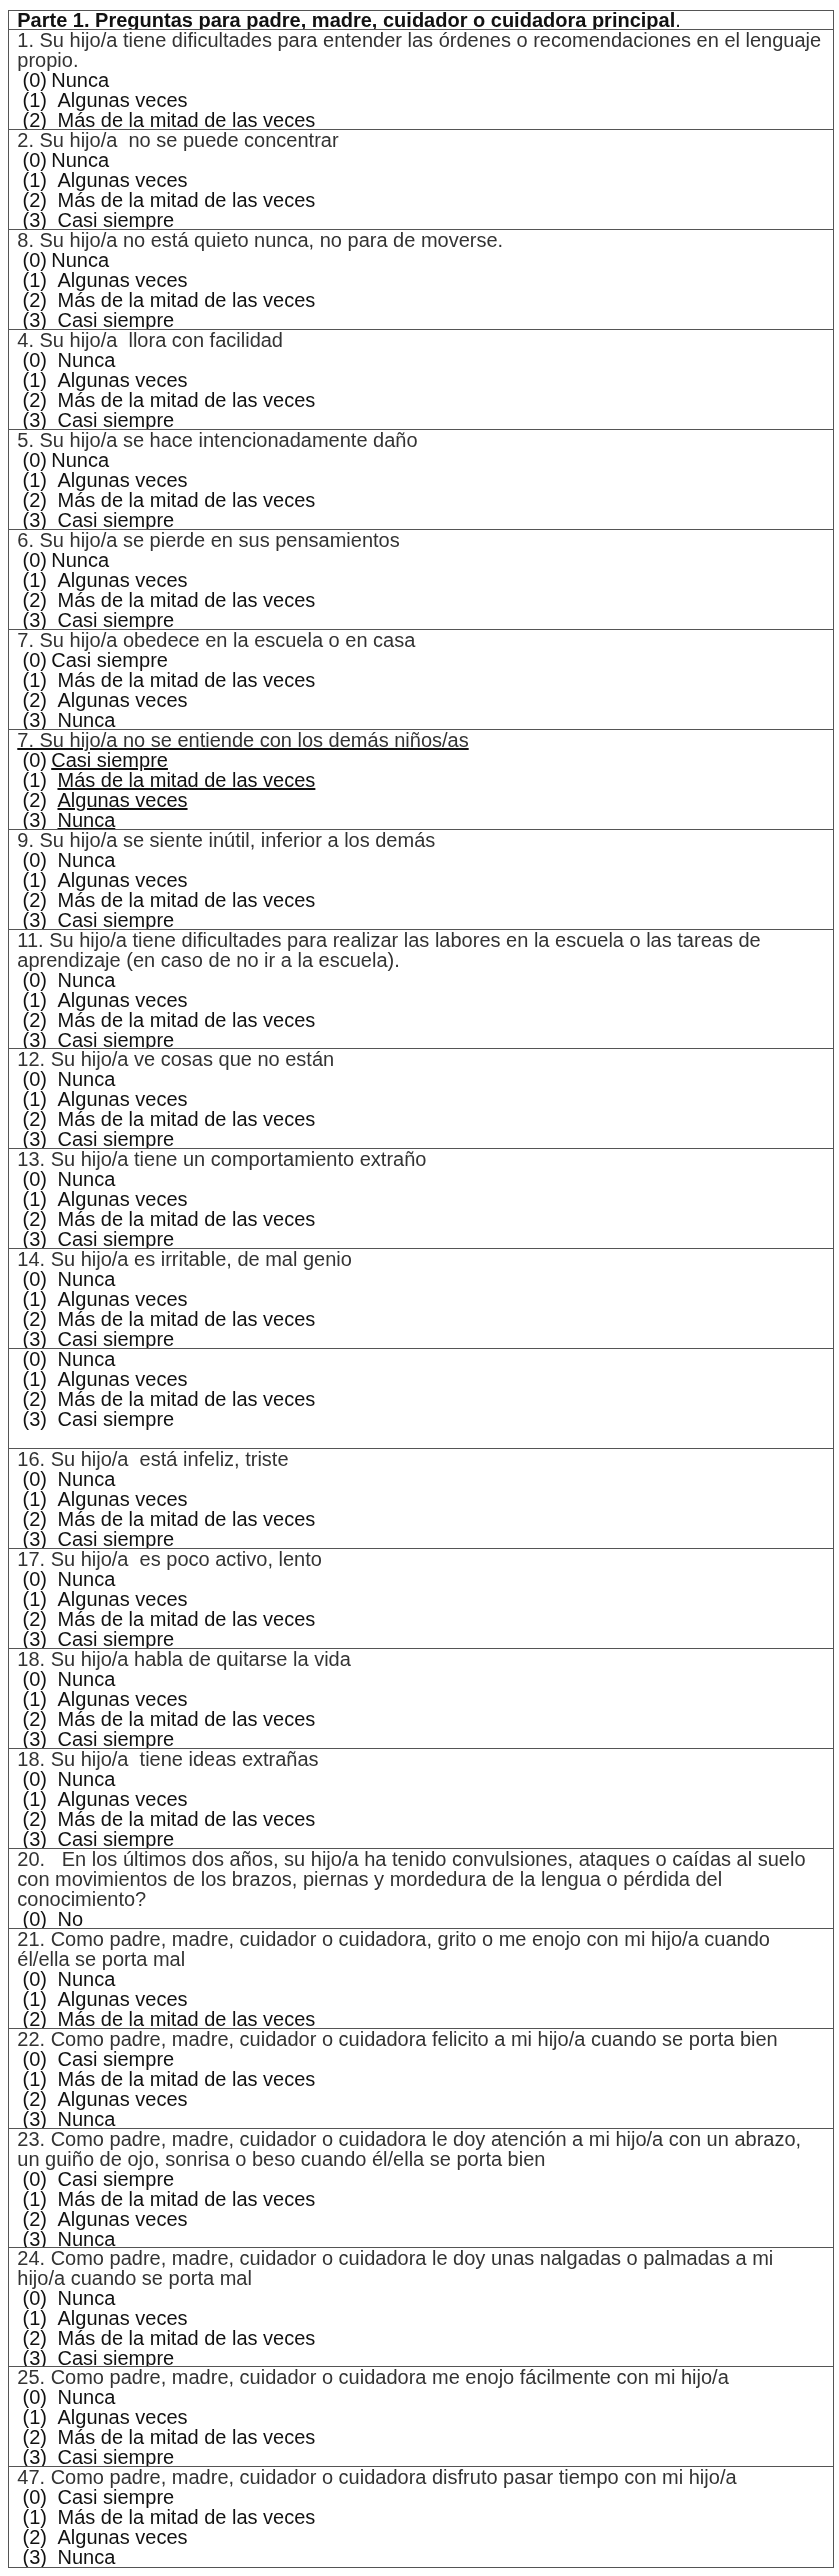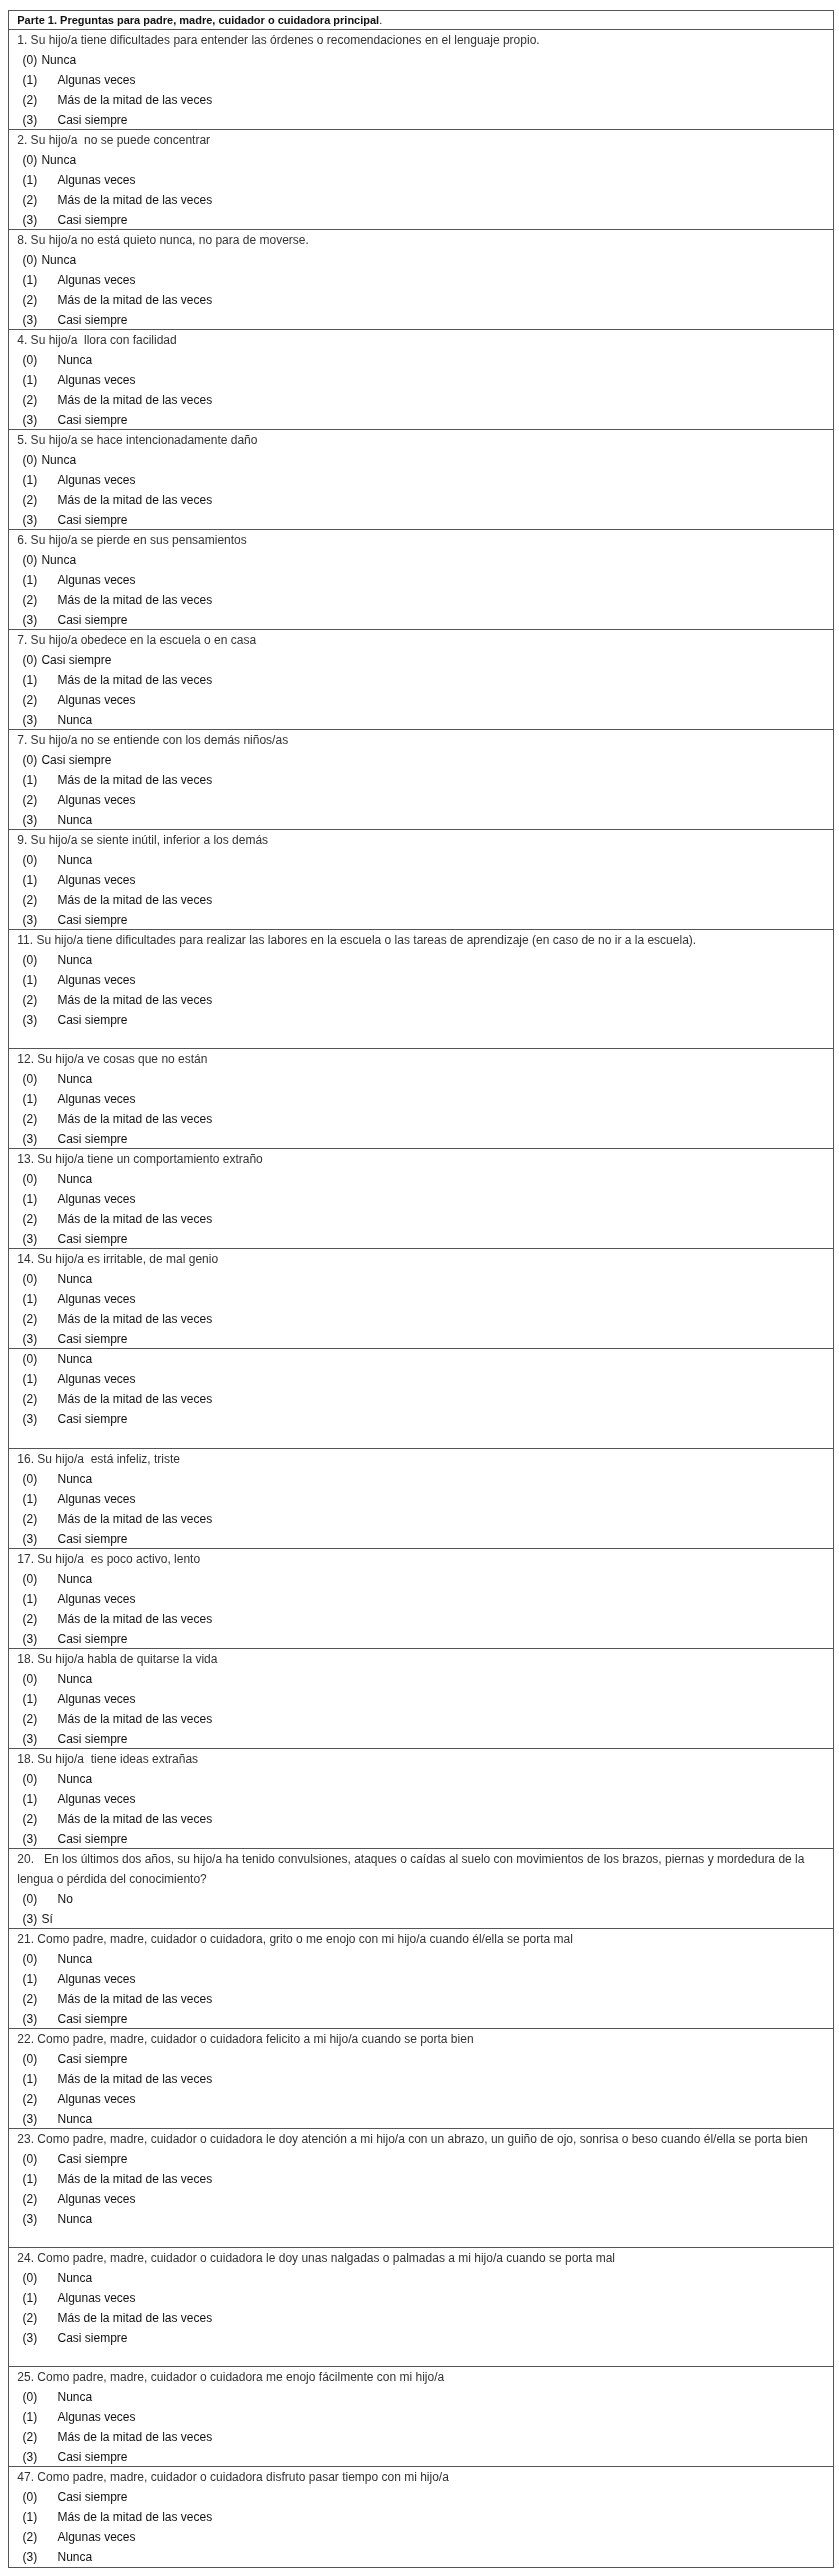--- a/index.html
+++ b/index.html
@@ -22,35 +22,35 @@
     width: 826px;
     box-sizing: border-box;
     border: 1.7px solid #555;
     border-bottom-width: 1.7px;
   }
   .header-row {
     height: 19px;
     box-sizing: border-box;
     padding: 0 0 0 8.6px;
     border-bottom: 1.7px solid #555;
-    font-size: 11px;
+    font-size: 20px;
     line-height: 19px;
     font-weight: bold;
     color: #111;
     white-space: nowrap;
     overflow: hidden;
   }
   .header-row .period {
     font-weight: normal;
   }
   .q-row {
     box-sizing: border-box;
     padding: 0 6.9px 0 8.6px;
     border-bottom: 1.7px solid #555;
-    font-size: 12px;
+    font-size: 20px;
     line-height: 20px;
     overflow: hidden;
   }
   .q-row:last-child {
     border-bottom: none;
   }
   .q-text {
     color: #333;
     white-space: pre-wrap;
     margin: 0;
@@ -138,21 +138,21 @@
   </div>
       <div class="q-row" style="height: 100px;">
     <p class="q-text">7. Su hijo/a obedece en la escuela o en casa</p>
     <ul class="q-options">
           <li class="q-option"><span class="opt-code" style="margin-right: 4.3px;">(0)</span><span class="opt-label">Casi siempre</span></li>
           <li class="q-option"><span class="opt-code wide">(1)</span><span class="opt-label">Más de la mitad de las veces</span></li>
           <li class="q-option"><span class="opt-code wide">(2)</span><span class="opt-label">Algunas veces</span></li>
           <li class="q-option"><span class="opt-code wide">(3)</span><span class="opt-label">Nunca</span></li>
         </ul>
   </div>
-      <div class="q-row" style="height: 100px;">
+      <div class="q-row" style="height: 100px; text-decoration: underline;">
     <p class="q-text">7. Su hijo/a no se entiende con los demás niños/as</p>
     <ul class="q-options">
           <li class="q-option"><span class="opt-code" style="margin-right: 4.3px;">(0)</span><span class="opt-label">Casi siempre</span></li>
           <li class="q-option"><span class="opt-code wide">(1)</span><span class="opt-label">Más de la mitad de las veces</span></li>
           <li class="q-option"><span class="opt-code wide">(2)</span><span class="opt-label">Algunas veces</span></li>
           <li class="q-option"><span class="opt-code wide">(3)</span><span class="opt-label">Nunca</span></li>
         </ul>
   </div>
       <div class="q-row" style="height: 100px;">
     <p class="q-text">9. Su hijo/a se siente inútil, inferior a los demás</p>

